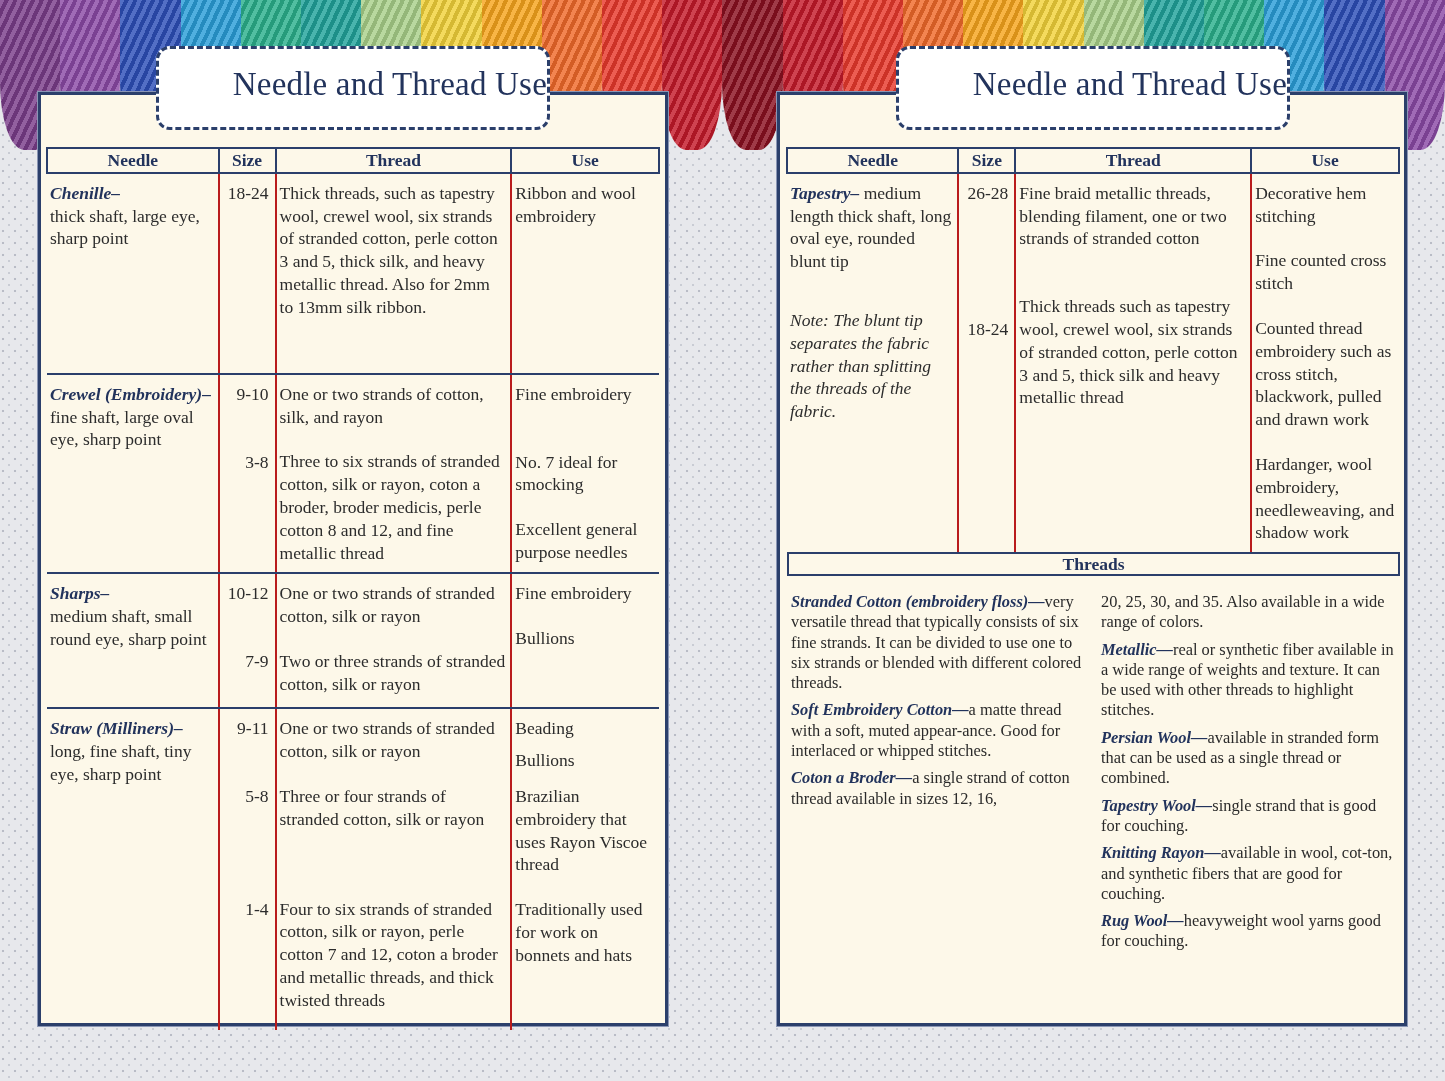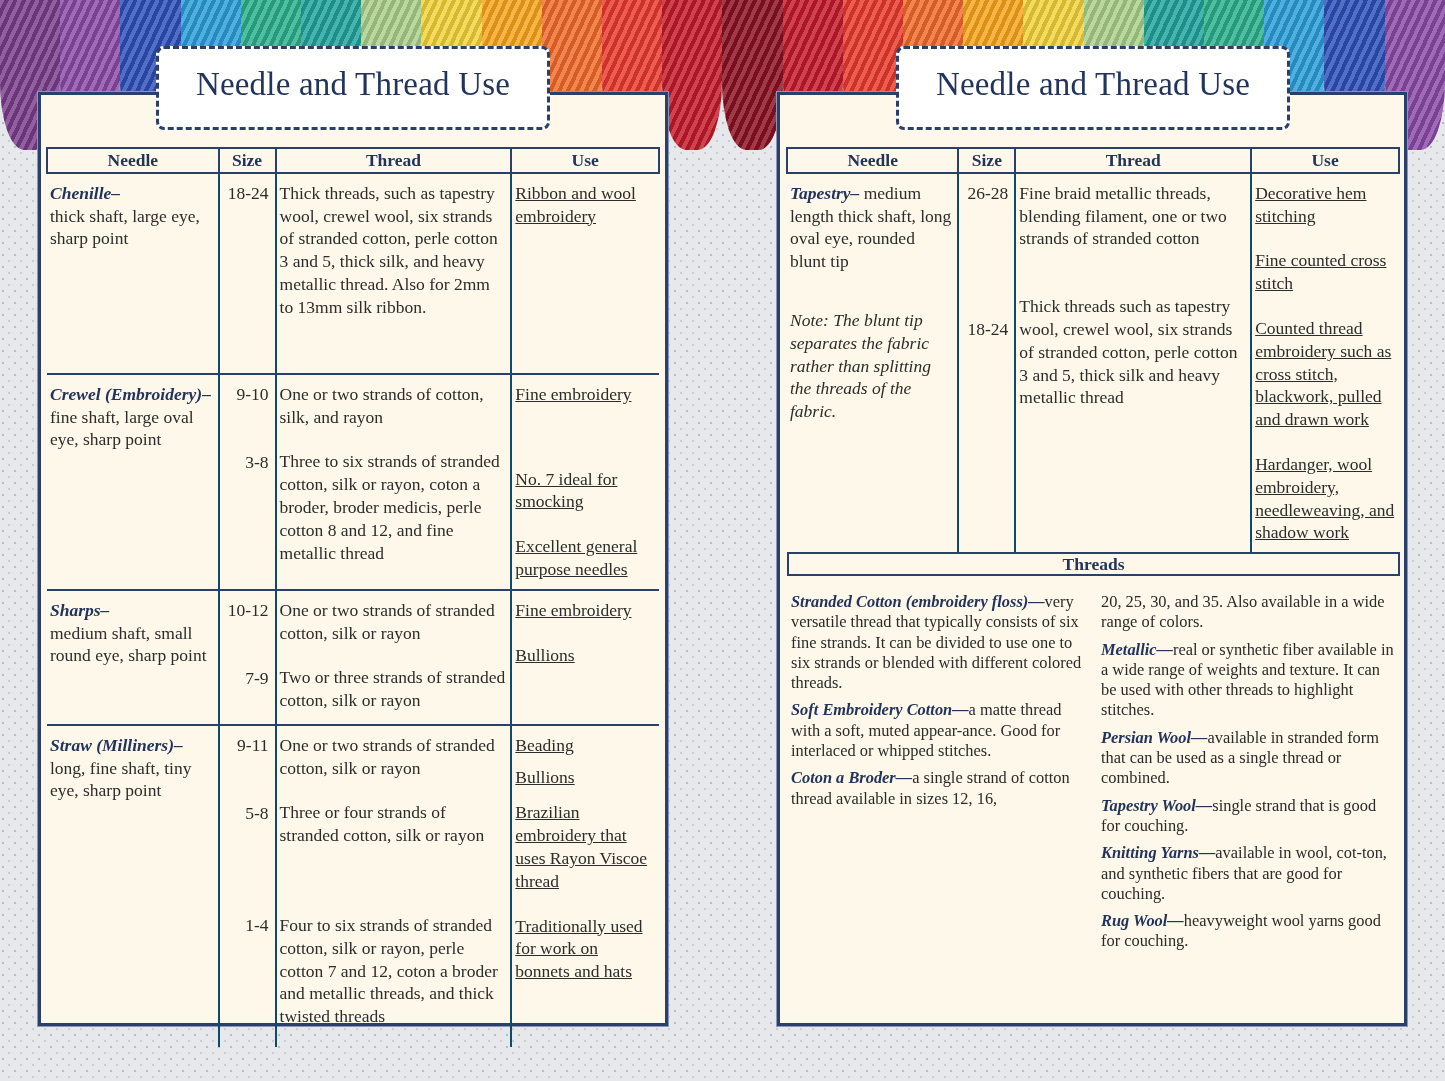--- a/index.html
+++ b/index.html
@@ -34,22 +34,22 @@
     box-shadow: 0 0 0 1px #8a96b5;
   }
   .page.left { left: 38px; width: 630px; }
   .page.right { left: 777px; width: 630px; }
   .title-box {
     position: absolute;
     top: 46px;
     height: 84px;
     background: #ffffff;
     border: 3px dashed #2b3f6b;
-    border-radius: 8px;
-    display: flex; align-items: center; justify-content: center;
+    border-radius: 14px;
+    display: flex; align-items: center; justify-content: flex-end;
     z-index: 3;
   }
   .title-box.left { left: 156px; width: 394px; }
   .title-box.right { left: 896px; width: 394px; }
   .title-box span {
     font-size: 33px;
     color: #22335c;
     letter-spacing: 0.2px;
     margin-top: -8px;
   }
@@ -66,25 +66,25 @@
     font-size: 17.5px;
     color: #22335c;
     border: 2px solid #2b3f6b;
     height: 24px;
     padding: 0;
     text-align: center;
   }
   table.guide td {
     vertical-align: top;
     border-left: 2px solid #2b3f6b;
-    border-right: 2px solid #0c4a6e;
+    border-right: 2px solid #b91c1c;
     padding: 8px 3px 8px 3px;
   }
   table.guide td:first-child { border-left: none; }
-  table.guide td:last-child { border-right: none; text-decoration: underline; }
+  table.guide td:last-child { border-right: none; }
   table.guide tr.group td { border-bottom: 2px solid #2b3f6b; }
   table.guide tr.group.last td { border-bottom: none; }
   .needle-name { font-style: italic; font-weight: bold; color: #22335c; }
   .note { font-style: italic; display: block; margin-top: 36px; }
   .size { text-align: right; padding-right: 6px !important; white-space: nowrap; }
   .sub { display: block; }
 
   
   .threads-header {
     position: absolute;
@@ -177,21 +177,21 @@
     <td class="size">
       <span class="sub">9-10</span>
       <span class="sub" style="margin-top:45px">3-8</span>
     </td>
     <td>
       <span class="sub">One or two strands of cotton, silk, and rayon</span>
       <span class="sub" style="margin-top:22px">Three to six strands of stranded cotton, silk or rayon, coton a broder, broder medicis, perle cotton 8 and 12, and fine metallic thread</span>
     </td>
     <td>
       <span class="sub">Fine embroidery</span>
-      <span class="sub" style="margin-top:62px">No. 7 ideal for smocking</span>
+      <span class="sub" style="margin-top:45px">No. 7 ideal for smocking</span>
       <span class="sub" style="margin-top:22px">Excellent general purpose needles</span>
     </td>
   </tr>
 
   <tr class="group">
     <td style="height:135px">
       <span class="needle-name sub">Sharps–</span>
       <span>medium shaft, small round eye, sharp point</span>
     </td>
     <td class="size">
@@ -281,16 +281,16 @@
   <div class="threads-col">
     <p><span class="term">Stranded Cotton (embroidery floss)—</span><span>very versatile thread that typically consists of six fine strands. It can be divided to use one to six strands or blended with different colored threads.</span></p>
     <p><span class="term">Soft Embroidery Cotton—</span><span>a matte thread with a soft, muted appear-ance. Good for interlaced or whipped stitches.</span></p>
     <p><span class="term">Coton a Broder—</span><span>a single strand of cotton thread available in sizes 12, 16,</span></p>
   </div>
   <div class="threads-col">
     <p><span class="term"></span><span>20, 25, 30, and 35. Also available in a wide range of colors.</span></p>
     <p><span class="term">Metallic—</span><span>real or synthetic fiber available in a wide range of weights and texture. It can be used with other threads to highlight stitches.</span></p>
     <p><span class="term">Persian Wool—</span><span>available in stranded form that can be used as a single thread or combined.</span></p>
     <p><span class="term">Tapestry Wool—</span><span>single strand that is good for couching.</span></p>
-    <p><span class="term">Knitting Yarns—</span><span>available in wool, cot-ton, and synthetic fibers that are good for couching.</span></p>
+    <p><span class="term">Knitting Rayon—</span><span>available in wool, cot-ton, and synthetic fibers that are good for couching.</span></p>
     <p><span class="term">Rug Wool—</span><span>heavyweight wool yarns good for couching.</span></p>
   </div>
 </div>
 
 </body></html>

